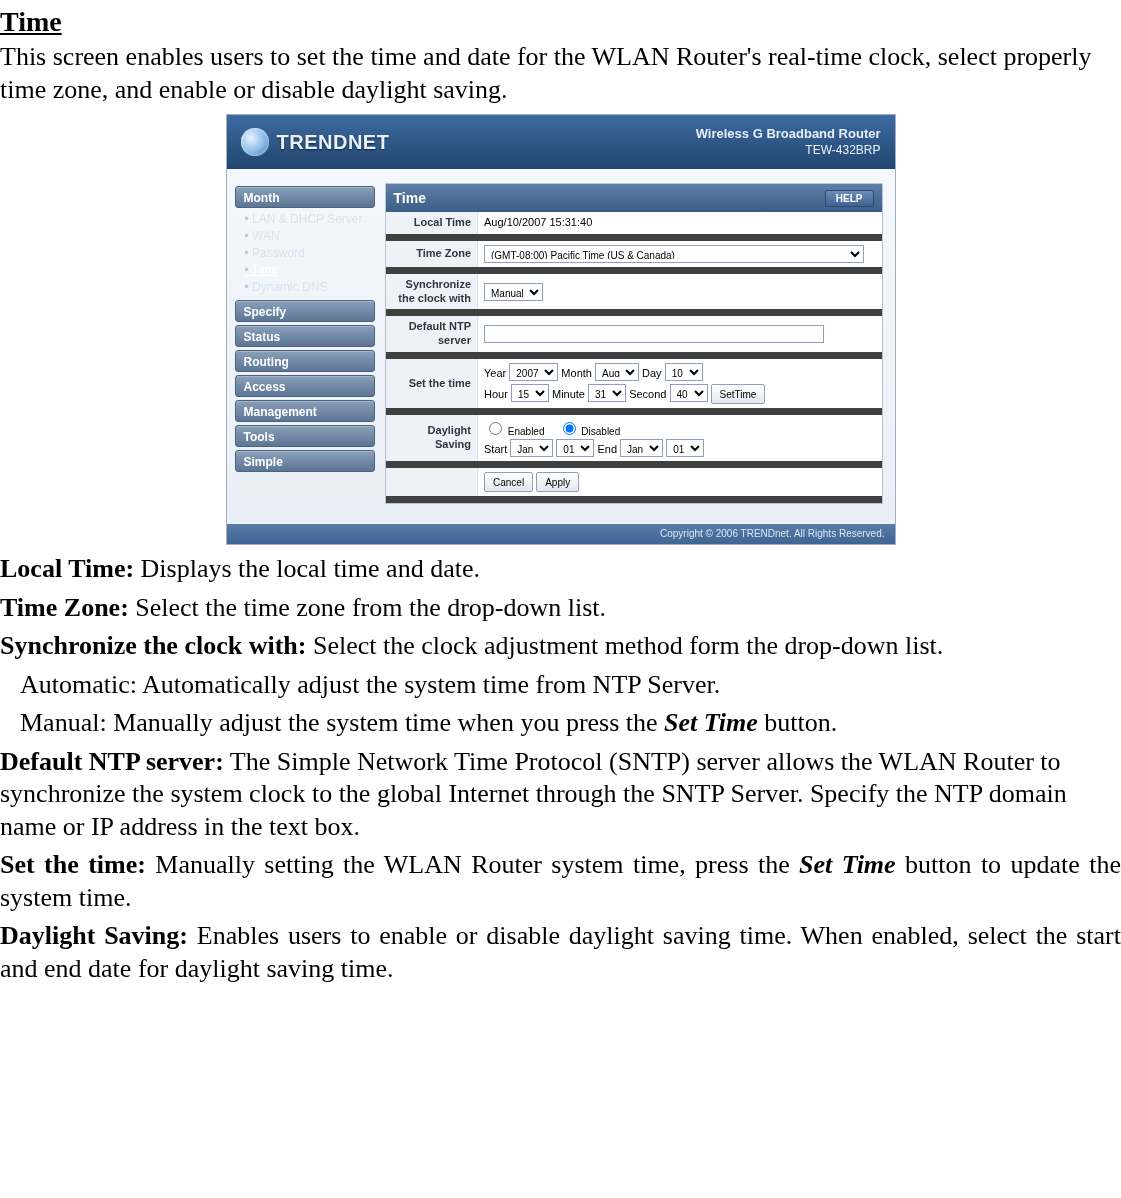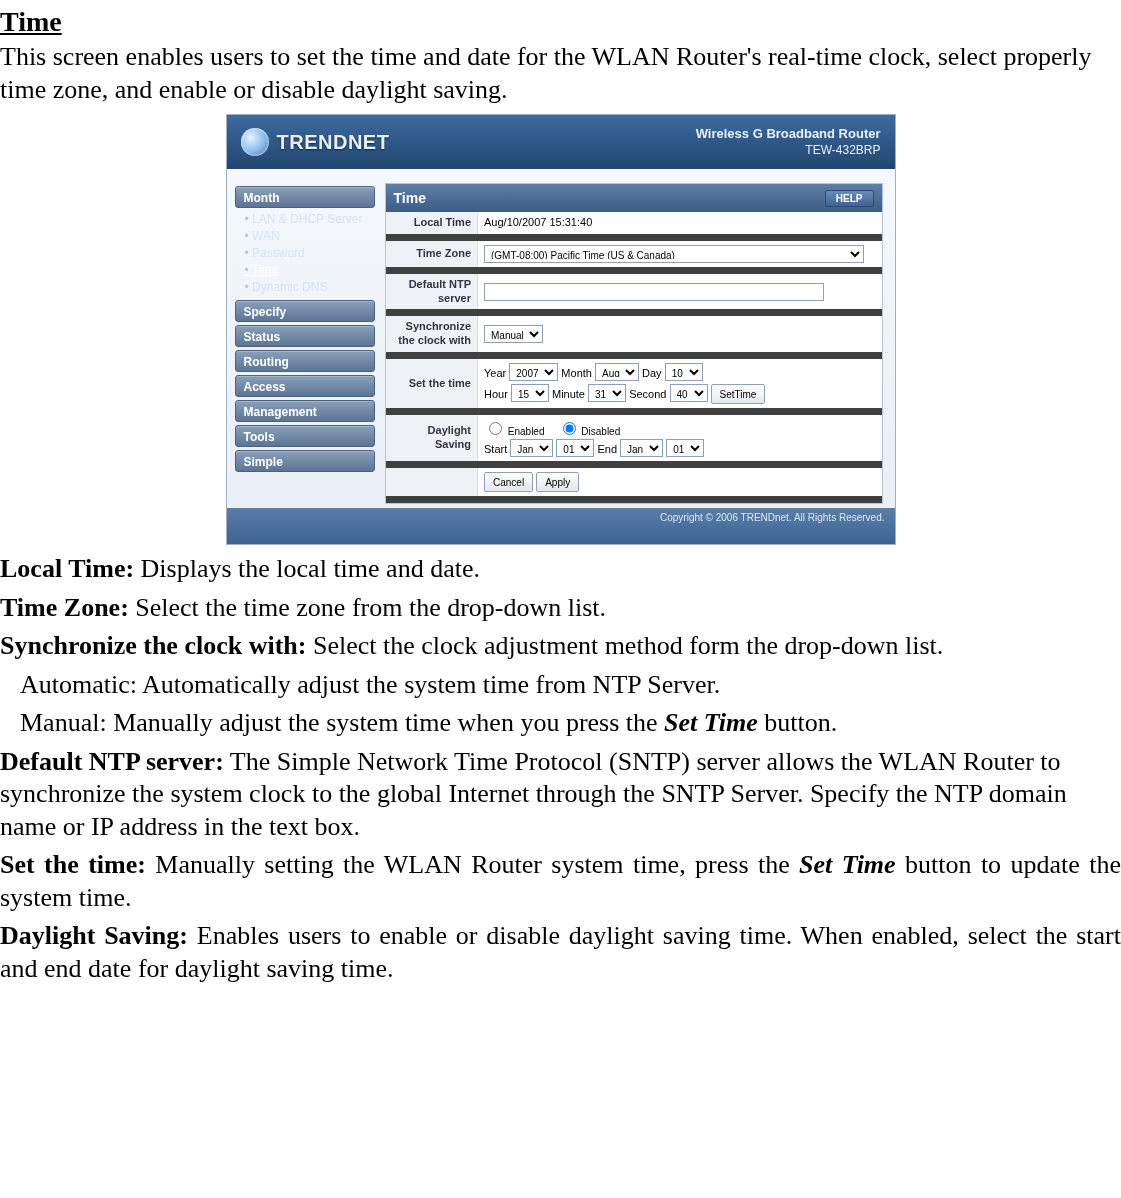--- a/index.html
+++ b/index.html
@@ -101,21 +101,21 @@
   select.tz { width: 380px; }
   .btn {
     font-size:10px; padding:2px 8px; height:20px;
     background: linear-gradient(#fdfdfd,#e4e9ef);
     border:1px solid #8ea0b6; border-radius:2px;
     cursor:pointer;
   }
   .radio-row label { margin-right:10px; font-size:10px; }
   .footer {
     position:absolute; left:0; right:0; bottom:0;
-    height: 36px; line-height:20px;
+    height: 20px; line-height:20px;
     background: linear-gradient(#5a7da7,#3f6394);
     color:#dce7f3; font-size:10px; text-align:right; padding: 0 10px;
   }
 </style>
 </head>
 <body>
 
 <h2 class="title">Time</h2>
 <p>This screen enables users to set the time and date for the WLAN Router's real-time clock, select properly time zone, and enable or disable daylight saving.</p>
 
@@ -164,30 +164,30 @@
           </tr>
           <tr>
             <td class="label">Time Zone</td>
             <td>
               <select class="sm tz">
                 <option>(GMT-08:00) Pacific Time (US &amp; Canada)</option>
               </select>
             </td>
           </tr>
           <tr>
-            <td class="label">Default NTP server</td>
-            <td><input class="sm wide" type="text" value="" style=""></td>
-          </tr>
-          <tr>
             <td class="label">Synchronize the clock with</td>
             <td>
               <select class="sm">
                 <option>Manual</option>
               </select>
             </td>
+          </tr>
+          <tr>
+            <td class="label">Default NTP server</td>
+            <td><input class="sm wide" type="text" value="" style=""></td>
           </tr>
           <tr>
             <td class="label">Set the time</td>
             <td>
               <div style="margin-bottom:3px;">
                 <span>Year</span>
                 <select class="sm"><option>2007</option></select>
                 <span>Month</span>
                 <select class="sm"><option>Aug</option></select>
                 <span>Day</span>

